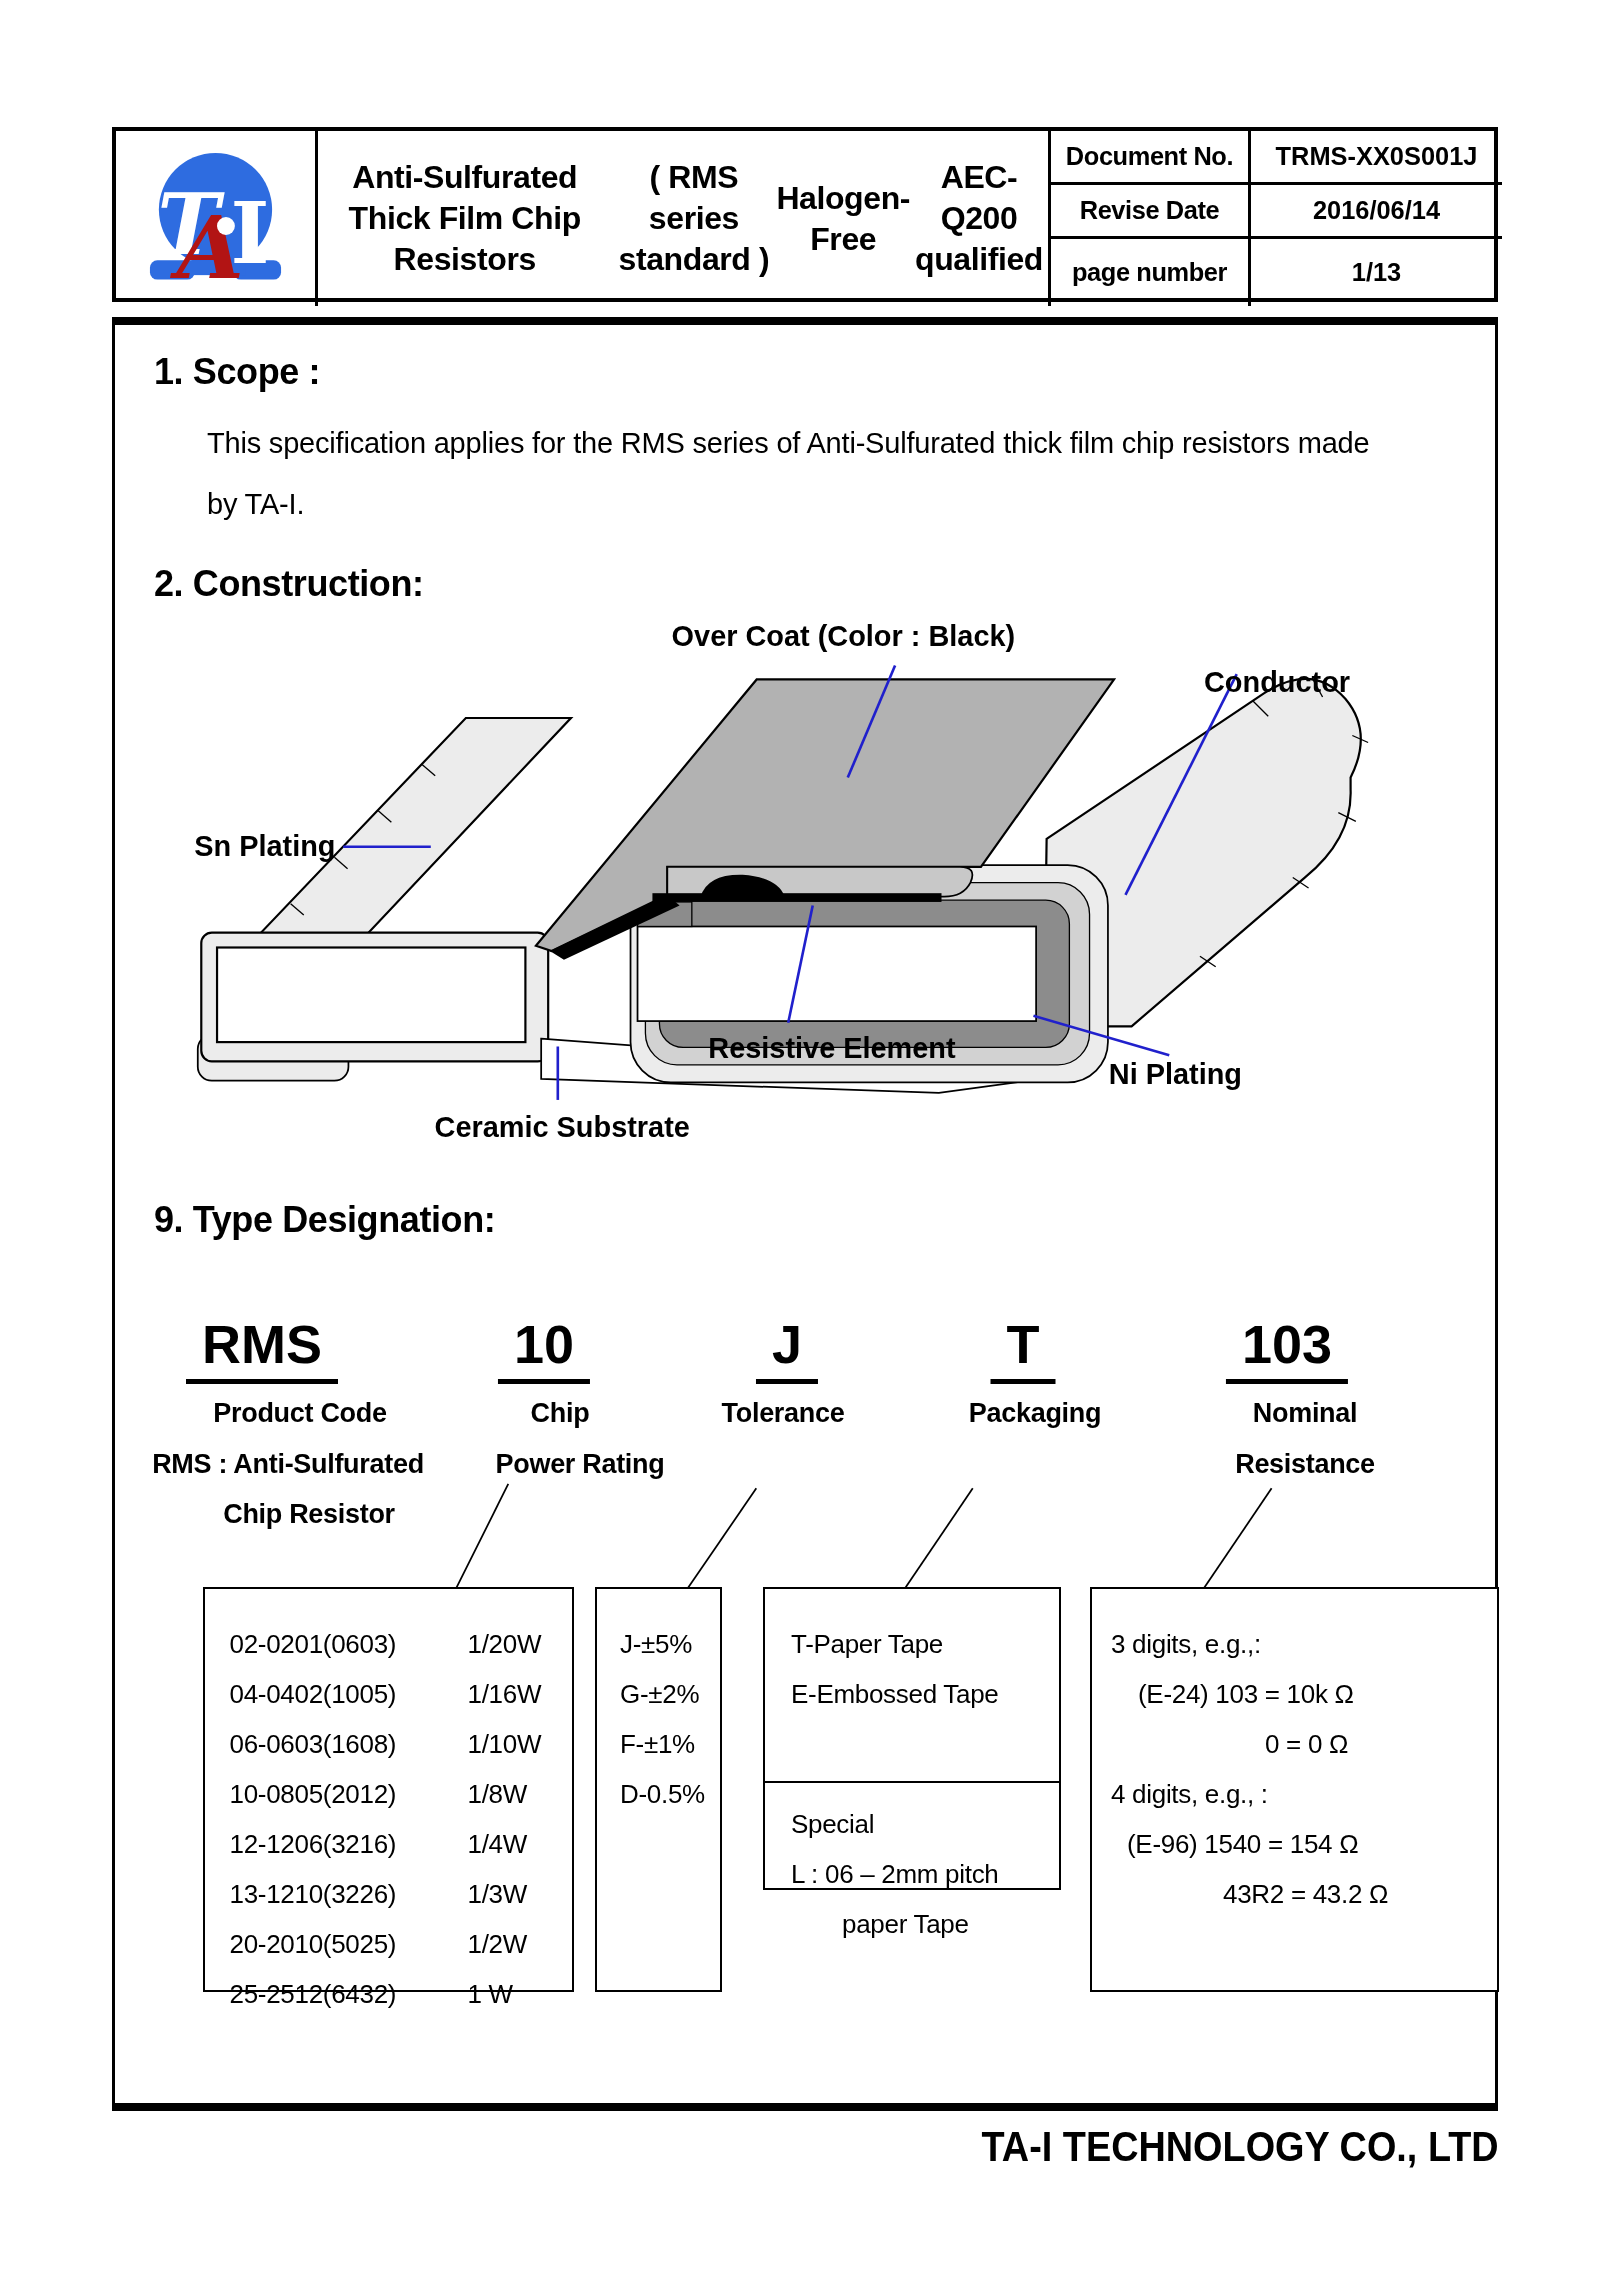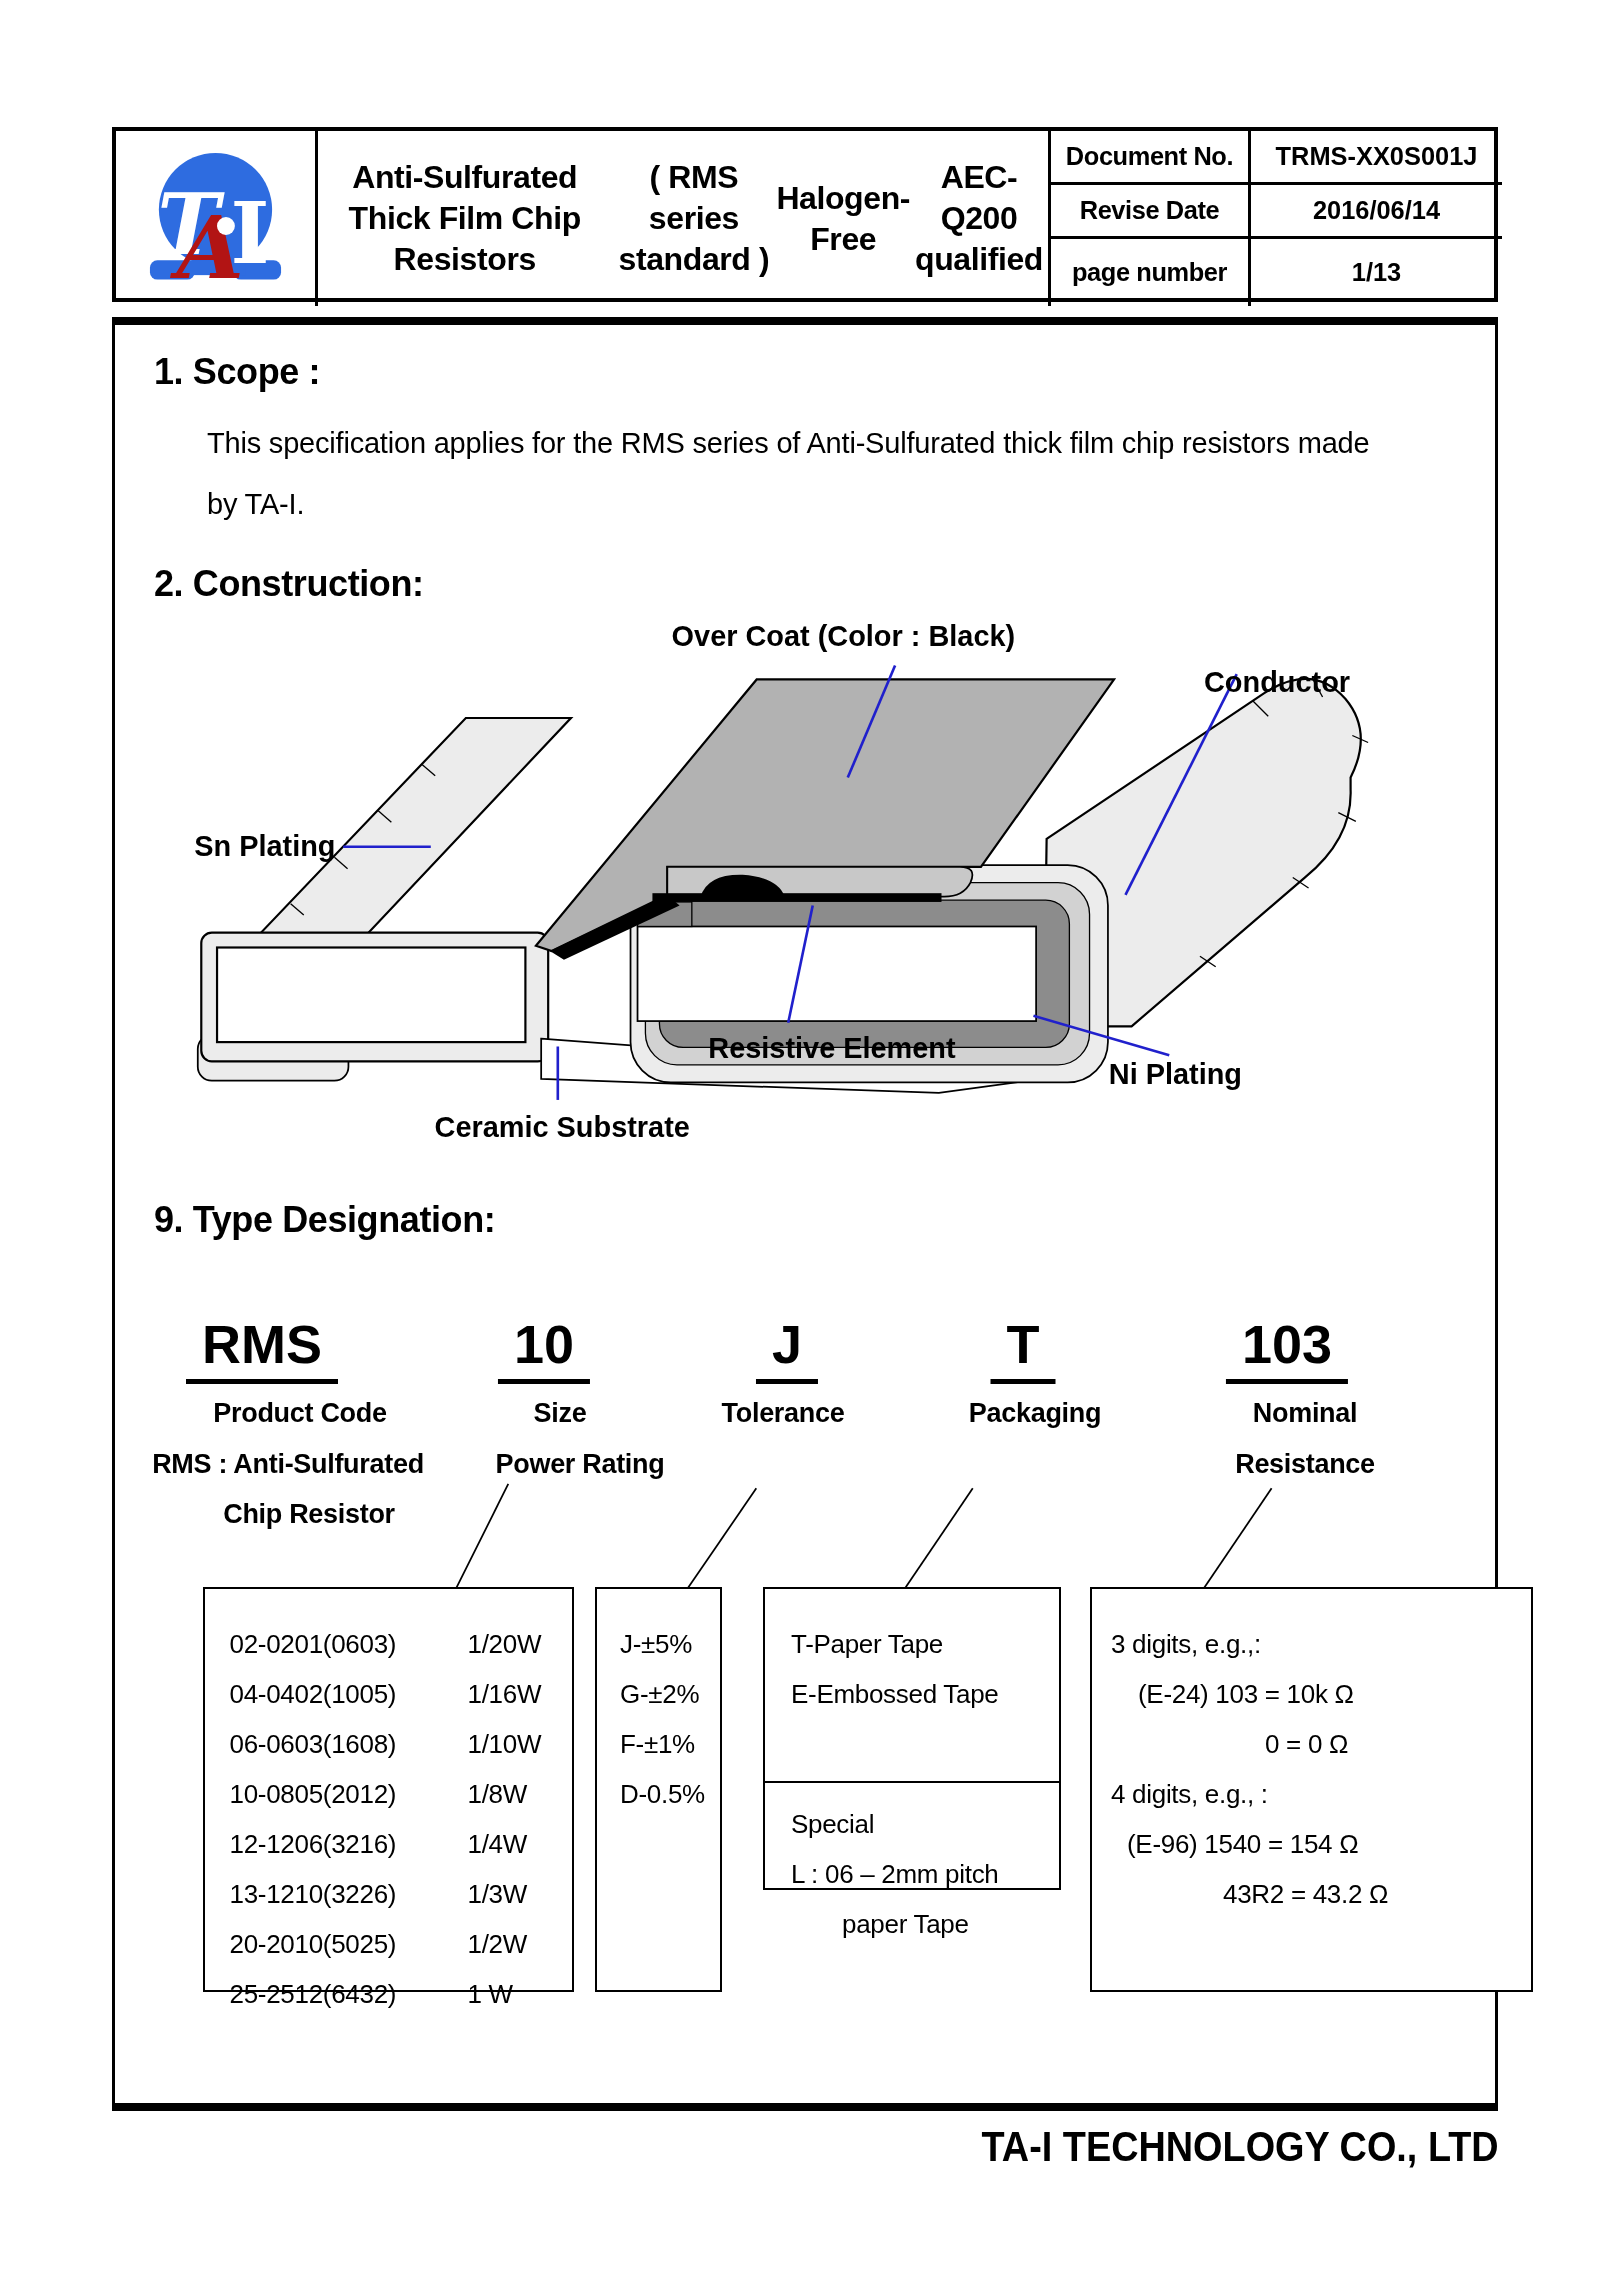--- a/index.html
+++ b/index.html
@@ -151,21 +151,21 @@
 
     <div class="sec-heading" style="left:39px;top:874px;">9. Type Designation:</div>
 
     <div class="code-item" style="left:147px;top:988px;">RMS</div>
     <div class="code-item" style="left:429px;top:988px;">10</div>
     <div class="code-item" style="left:672px;top:988px;">J</div>
     <div class="code-item" style="left:908px;top:988px;">T</div>
     <div class="code-item" style="left:1172px;top:988px;">103</div>
 
     <div class="code-label" style="left:185px;top:1073px;">Product Code</div>
-    <div class="code-label" style="left:445px;top:1073px;">Size</div>
+    <div class="code-label" style="left:445px;top:1073px;">Chip</div>
     <div class="code-label" style="left:668px;top:1073px;">Tolerance</div>
     <div class="code-label" style="left:920px;top:1073px;">Packaging</div>
     <div class="code-label" style="left:1190px;top:1073px;">Nominal</div>
 
     <div class="code-label" style="left:173px;top:1124px;">RMS : Anti-Sulfurated</div>
     <div class="code-label" style="left:465px;top:1124px;">Power Rating</div>
     <div class="code-label" style="left:1190px;top:1124px;">Resistance</div>
 
     <div class="code-label" style="left:194px;top:1174px;">Chip Resistor</div>
 
@@ -224,21 +224,21 @@
       <div class="row b3-row">T-Paper Tape</div>
       <div class="row b3-row">E-Embossed Tape</div>
       <div class="row b3-row"></div>
       <div class="b3-divider">
         <div class="row b3-row">Special</div>
         <div class="row b3-row">L : 06 – 2mm pitch</div>
         <div class="row b3-row b3-indent">paper Tape</div>
       </div>
     </div>
 
-    <div class="spec-box pad-top" style="left:975px;top:1262px;width:443px;height:405px;">
+    <div class="spec-box pad-top" style="left:975px;top:1262px;width:409px;height:405px;">
       <div class="row b4-i0">3 digits, e.g.,:</div>
       <div class="row b4-i1">(E-24) 103 = 10k Ω</div>
       <div class="row b4-i2">0 = 0 Ω</div>
       <div class="row b4-i0">4 digits, e.g., :</div>
       <div class="row b4-i3">(E-96) 1540 = 154 Ω</div>
       <div class="row b4-i4">43R2 = 43.2 Ω</div>
     </div>
 
   </div>
 

